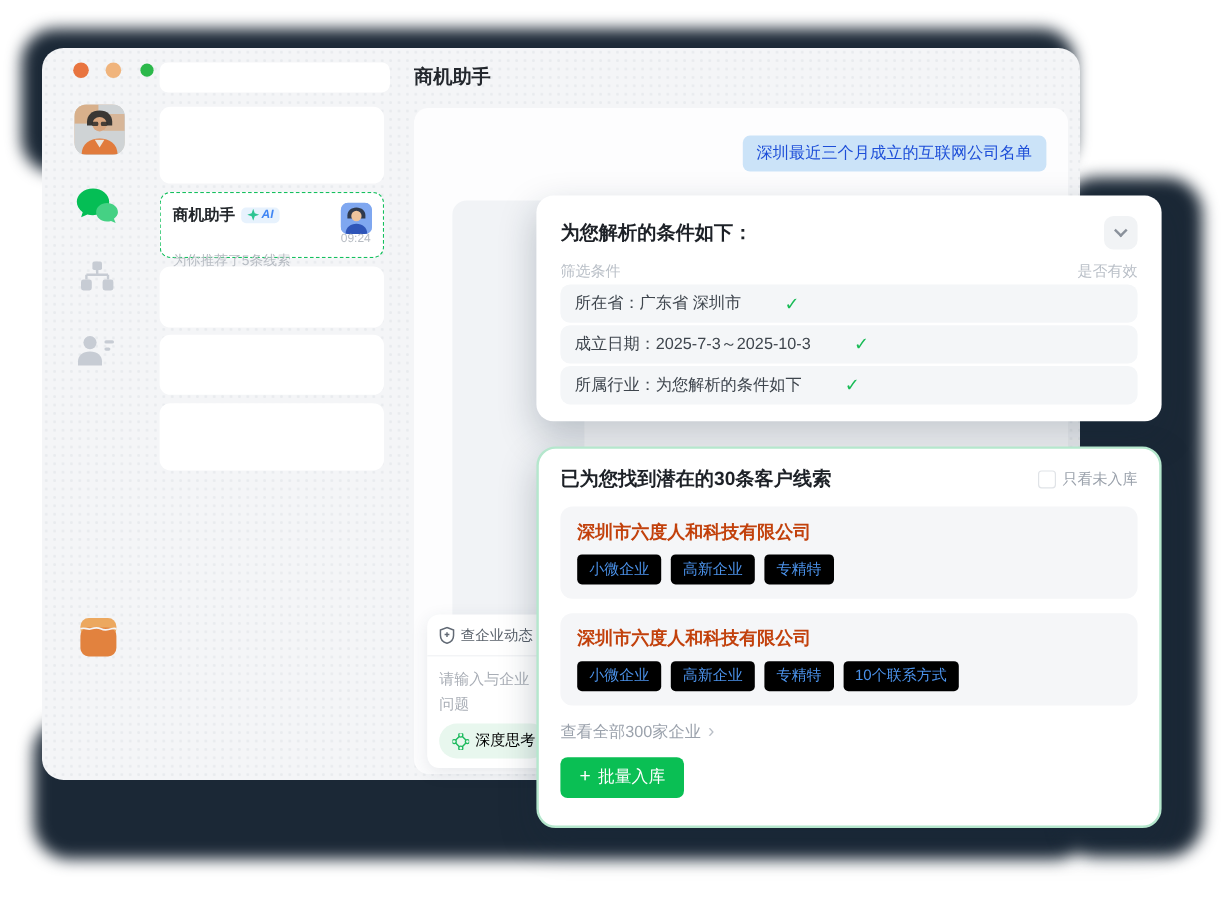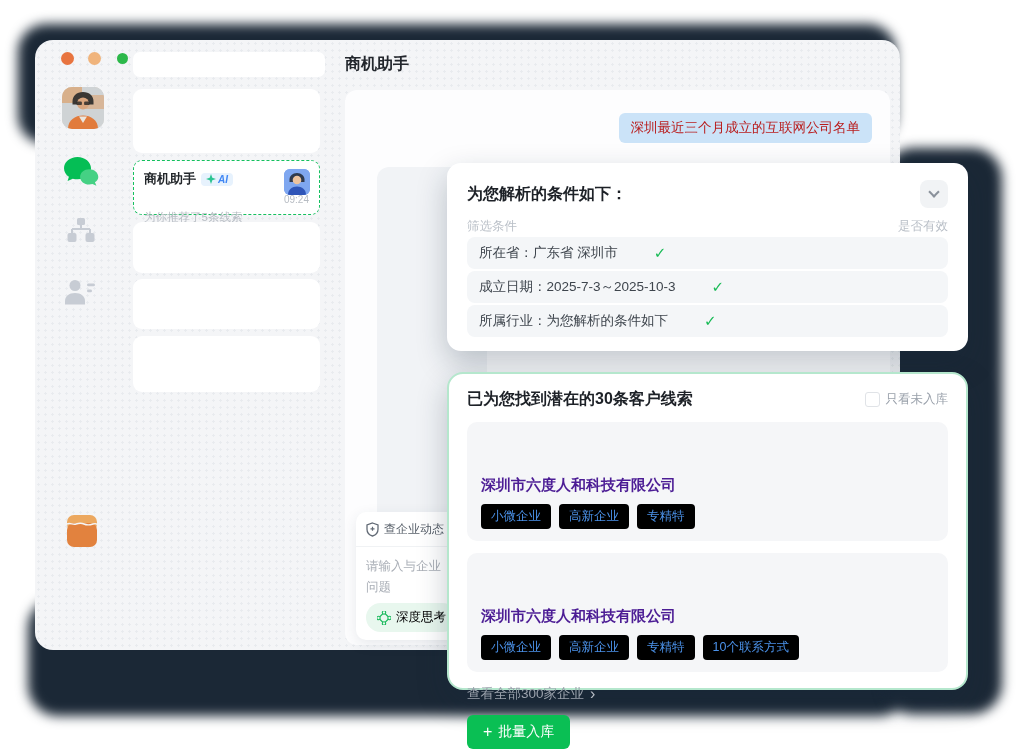--- a/index.html
+++ b/index.html
@@ -45,21 +45,21 @@
   .cname { font-size:13px; font-weight:700; color:#23272b; }
   .aibadge { display:inline-flex; align-items:center; gap:2px; background:#e7f2fd; border-radius:4px; padding:1px 5px; }
   .aibadge b { font-style:italic; font-size:10px; color:#4086f4; font-weight:700; }
   .lavatar { position:absolute; right:9px; top:8px; width:26px; height:26px; border-radius:6px; overflow:hidden; background:#7fa7f0; }
   .preview { margin-top:22px; font-size:11.5px; color:#b7bcc3; }
   .ctime { position:absolute; right:10px; bottom:9px; font-size:10px; color:#b7bcc3; }
 
   
   .chatpanel { position:absolute; left:310px; top:50px; width:545px; height:555px; background:#fdfdfe; border-radius:12px; }
   .ubbl { position:absolute; right:18px; top:23px; height:30px; line-height:30px; padding:0 12px;
-    background:#cbe3f8; border-radius:6px; font-size:13.5px; color:#b91c1c; white-space:nowrap; }
+    background:#cbe3f8; border-radius:6px; font-size:13.5px; color:#1d4ed8; white-space:nowrap; }
   .asliver { position:absolute; left:32px; top:77px; width:110px; height:360px; background:#f1f3f6; border-radius:12px; }
   .inputbox { position:absolute; left:11px; top:422px; width:150px; height:128px; background:#fff;
     border-radius:10px; box-shadow:0 4px 14px rgba(40,60,80,0.10); overflow:hidden; }
   .actrow { display:flex; align-items:center; gap:5px; padding:9px 10px 8px; font-size:12px; color:#575f69;
     border-bottom:1px solid #f0f2f4; white-space:nowrap; cursor:pointer; }
   .phold { padding:9px 10px 0; font-size:12.5px; color:#a9aeb6; line-height:1.65; }
   .dthink { position:absolute; left:10px; top:91px; height:29px; display:inline-flex; align-items:center; gap:5px;
     padding:0 11px; background:#e8f7ee; border-radius:15px; color:#000000; font-size:12.5px; white-space:nowrap; cursor:pointer; }
 
   
@@ -74,21 +74,21 @@
     display:flex; align-items:center; justify-content:flex-start; font-size:13.5px; color:#3e454d;gap:36px; }
   .check { font-size:15px; font-weight:700; color:#18bb56; }
 
   .card2 { left:447px; top:372px; width:521px; height:318px; border-radius:16px; border:2px solid #b5e7cd; padding:15px 18px; }
   .c2head { display:flex; align-items:center; justify-content:space-between; }
   .c2title { font-size:16px; font-weight:700; color:#1d2127; }
   .filterwrap { display:flex; align-items:center; gap:6px; cursor:pointer; }
   .cbox { width:15px; height:15px; border:1.5px solid #e0e3e7; border-radius:3px; background:#fff; }
   .filterlabel { font-size:12.5px; color:#9aa1ab; }
   .company { margin-top:12px; background:#f5f6f8; border-radius:10px; padding:12px 14px; cursor:pointer; }
-  .coname { font-size:15px; font-weight:700; color:#4c1d95;margin-top:42px; }
+  .coname { font-size:15px; font-weight:700; color:#c2410c; }
   .tags { margin-top:9px; display:flex; gap:8px; }
   .tag { background:#000000; color:#4b92ea; font-size:12.5px; padding:4px 10px; border-radius:4px; }
   .viewall { margin-top:13px; font-size:13.5px; color:#9ba2ac; display:inline-flex; align-items:center; gap:6px; cursor:pointer; }
   .varrow { color:#b9bec6; font-size:16px; line-height:1; }
   .batch { margin-top:12px; display:inline-flex; align-items:center; gap:6px; background:#0abf54; color:#fff;
     font-size:14px; height:34px; padding:0 16px; border-radius:6px; border:none; cursor:pointer; }
   .batch .plus { font-size:16px; font-weight:400; }
 </style>
 </head>
 <body>

